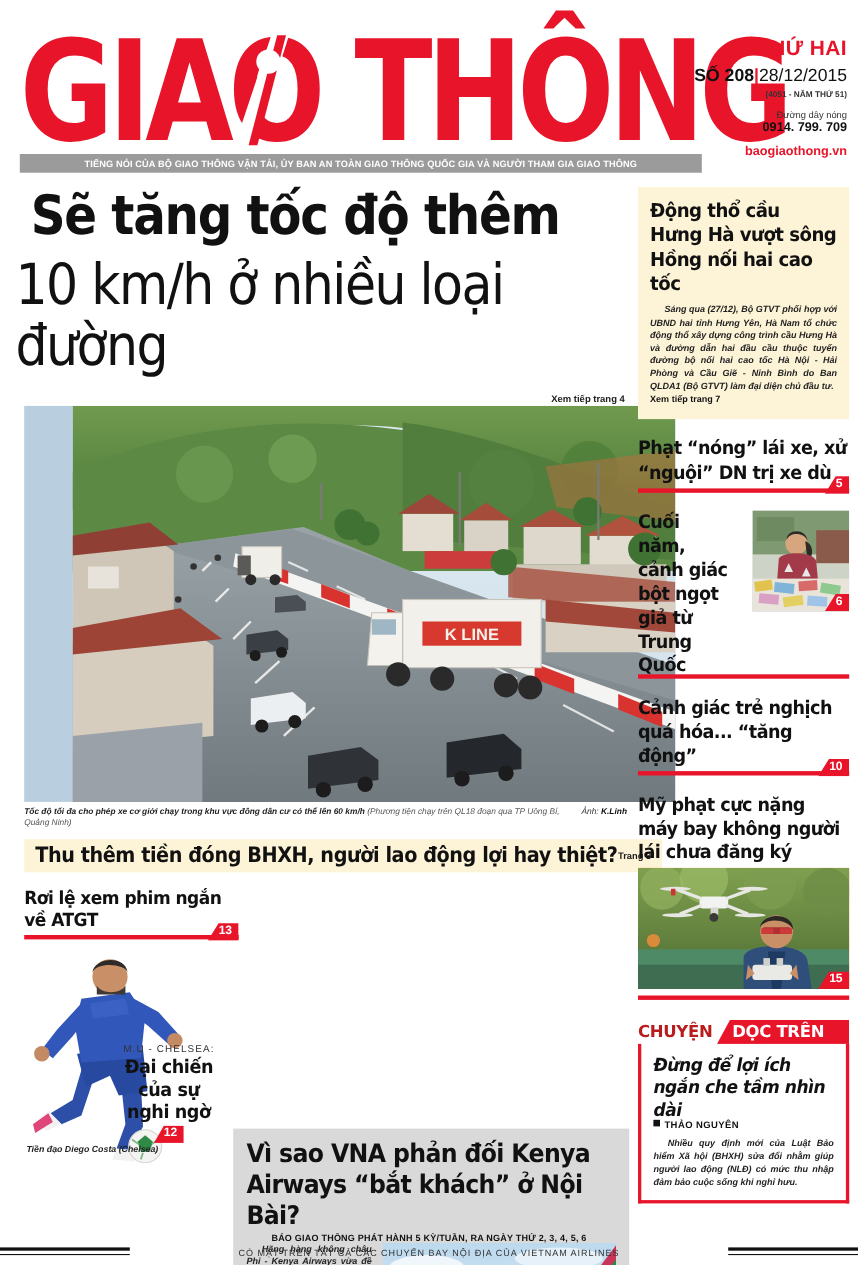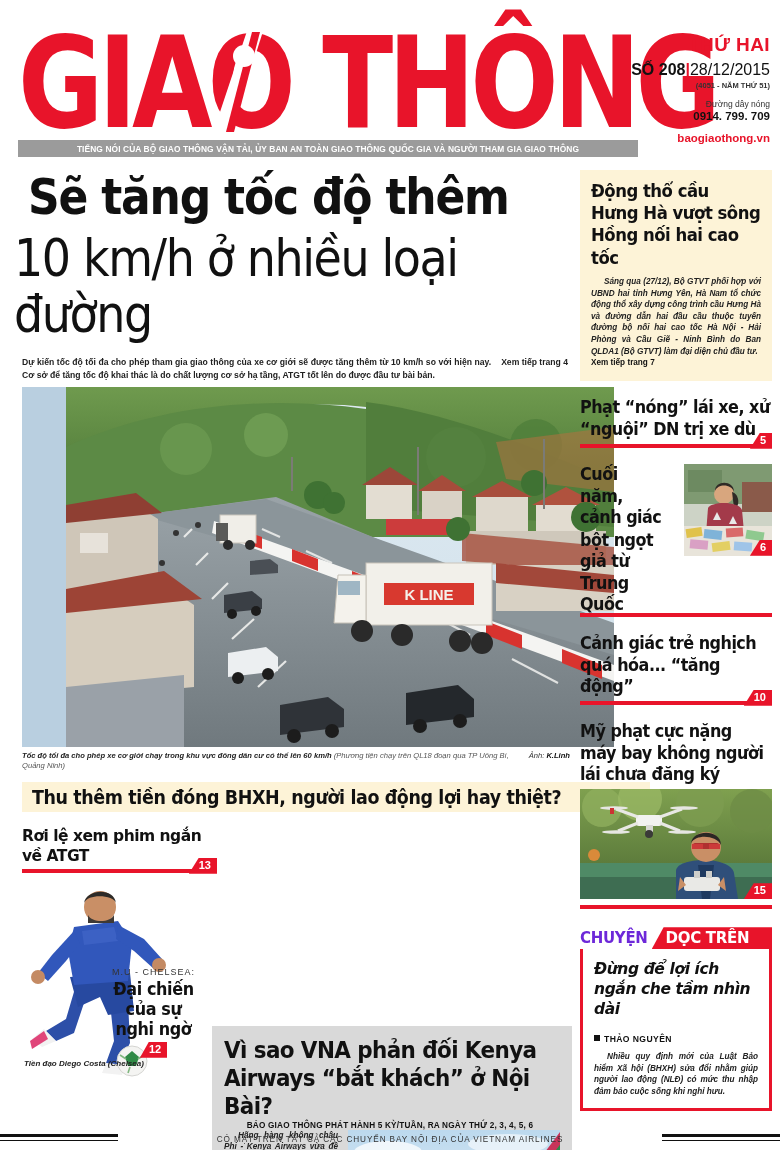--- a/index.html
+++ b/index.html
@@ -80,21 +80,21 @@
     margin-left:12px;width:548px;margin-top:4px;
     font-size:7.6px;line-height:10.4px;color:#222;
   }
   .photo-cap b{font-weight:bold;font-style:italic;}
   .photo-cap i{font-style:italic;color:#555;}
   .photo-cap .credit{float:right;font-style:italic;color:#333;}
   .photo-cap .credit b{color:#111;font-style:italic;}
 
   
   .banner{
-    margin-left:12px;margin-top:10px;width:628px;height:30px;
+    margin-left:12px;margin-top:10px;width:580px;height:30px;
     background:#fdf3d7;display:flex;align-items:center;
     padding:0 10px;box-sizing:border-box;
   }
   .banner-t{
     font-family:"DejaVu Sans",sans-serif;
     font-weight:bold;font-size:17.5px;letter-spacing:-.4px;color:#111;
     transform:scaleY(1.1);transform-origin:left center;white-space:nowrap;
   }
   .banner-pg{margin-left:auto;font-size:8.5px;font-weight:bold;color:#222;}
 
@@ -175,40 +175,40 @@
   .thumb{width:88px;height:92px;position:relative;overflow:hidden;flex:none;background:#ddd;}
   .thumb .pgnum{top:auto;bottom:0;right:0;}
   .wide-img{width:192px;height:110px;position:relative;overflow:hidden;background:#f97316;}
   .wide-img .pgnum{top:auto;bottom:0;right:0;}
 
   
   .cdd{margin-top:18px;width:192px;position:relative;}
   .cdd-head{display:flex;align-items:stretch;height:22px;}
   .cdd-l{
     font-family:"DejaVu Sans",sans-serif;font-weight:bold;font-size:15px;
-    color:#6d28d9;letter-spacing:-.3px;display:flex;align-items:center;
+    color:#b91c1c;letter-spacing:-.3px;display:flex;align-items:center;
     padding-right:4px;
   }
   .cdd-r{
     background:#e8142a;color:#fff;font-family:"DejaVu Sans",sans-serif;
     font-weight:bold;font-size:15px;letter-spacing:-.3px;
     display:flex;align-items:center;padding:0 7px 0 14px;
     clip-path:polygon(12px 0,100% 0,100% 100%,0 100%);
     flex:1;
   }
   .cdd-box{
     border:3px solid #e8142a;border-top:none;padding:10px 11px 10px 11px;
     box-sizing:border-box;width:192px;
   }
   .cdd-box h4{
     margin:0;font-family:"DejaVu Sans",sans-serif;font-weight:bold;
     font-size:15.5px;line-height:19px;letter-spacing:-.4px;color:#111;font-style:italic;
     transform:scaleY(1.06);transform-origin:left top;
   }
-  .byline{margin-top:18px;font-size:8.6px;font-weight:bold;letter-spacing:.4px;color:#111;}
+  .byline{margin-top:1px;font-size:8.6px;font-weight:bold;letter-spacing:.4px;color:#111;}
   .byline .sq{display:inline-block;width:6px;height:6px;background:#111;margin-right:4px;vertical-align:1px;}
   .cdd-box p{
     margin:7px 0 0 0;font-size:8.2px;line-height:11.6px;font-style:italic;font-weight:bold;
     color:#222;text-align:justify;
   }
   .cdd-box p .ind{text-indent:13px;display:inline-block;}
 
   
   .footer{position:absolute;left:0;bottom:6px;width:780px;text-align:center;}
   .f1{font-size:8.2px;font-weight:bold;letter-spacing:.2px;color:#111;}
@@ -252,21 +252,20 @@
 
   <div class="body-area">
 
     <div class="col-left">
 
       <div>
         <div class="lead-h1">Sẽ tăng tốc độ thêm</div>
         <div class="lead-h2">10 km/h ở nhiều loại đường</div>
         <div class="lead-deck">
           <span class="jump">Xem tiếp trang 4</span>
-          <span>Dự kiến tốc độ tối đa cho phép tham gia giao thông của xe cơ giới sẽ được tăng thêm từ 10 km/h so với hiện nay. Cơ sở để tăng tốc độ khai thác là do chất lượng cơ sở hạ tầng, ATGT tốt lên do được đầu tư bài bản.</span>
         </div>
       </div>
 
       <div class="main-photo">
         <svg viewBox="0 0 548 360" width="548" height="360" preserveAspectRatio="none">
           <defs>
             <linearGradient id="sky" x1="0" y1="0" x2="0" y2="1">
               <stop offset="0" stop-color="#dfeaf2"></stop>
                 <stop offset="1" stop-color="#cfe0ea"></stop>
             </linearGradient>

